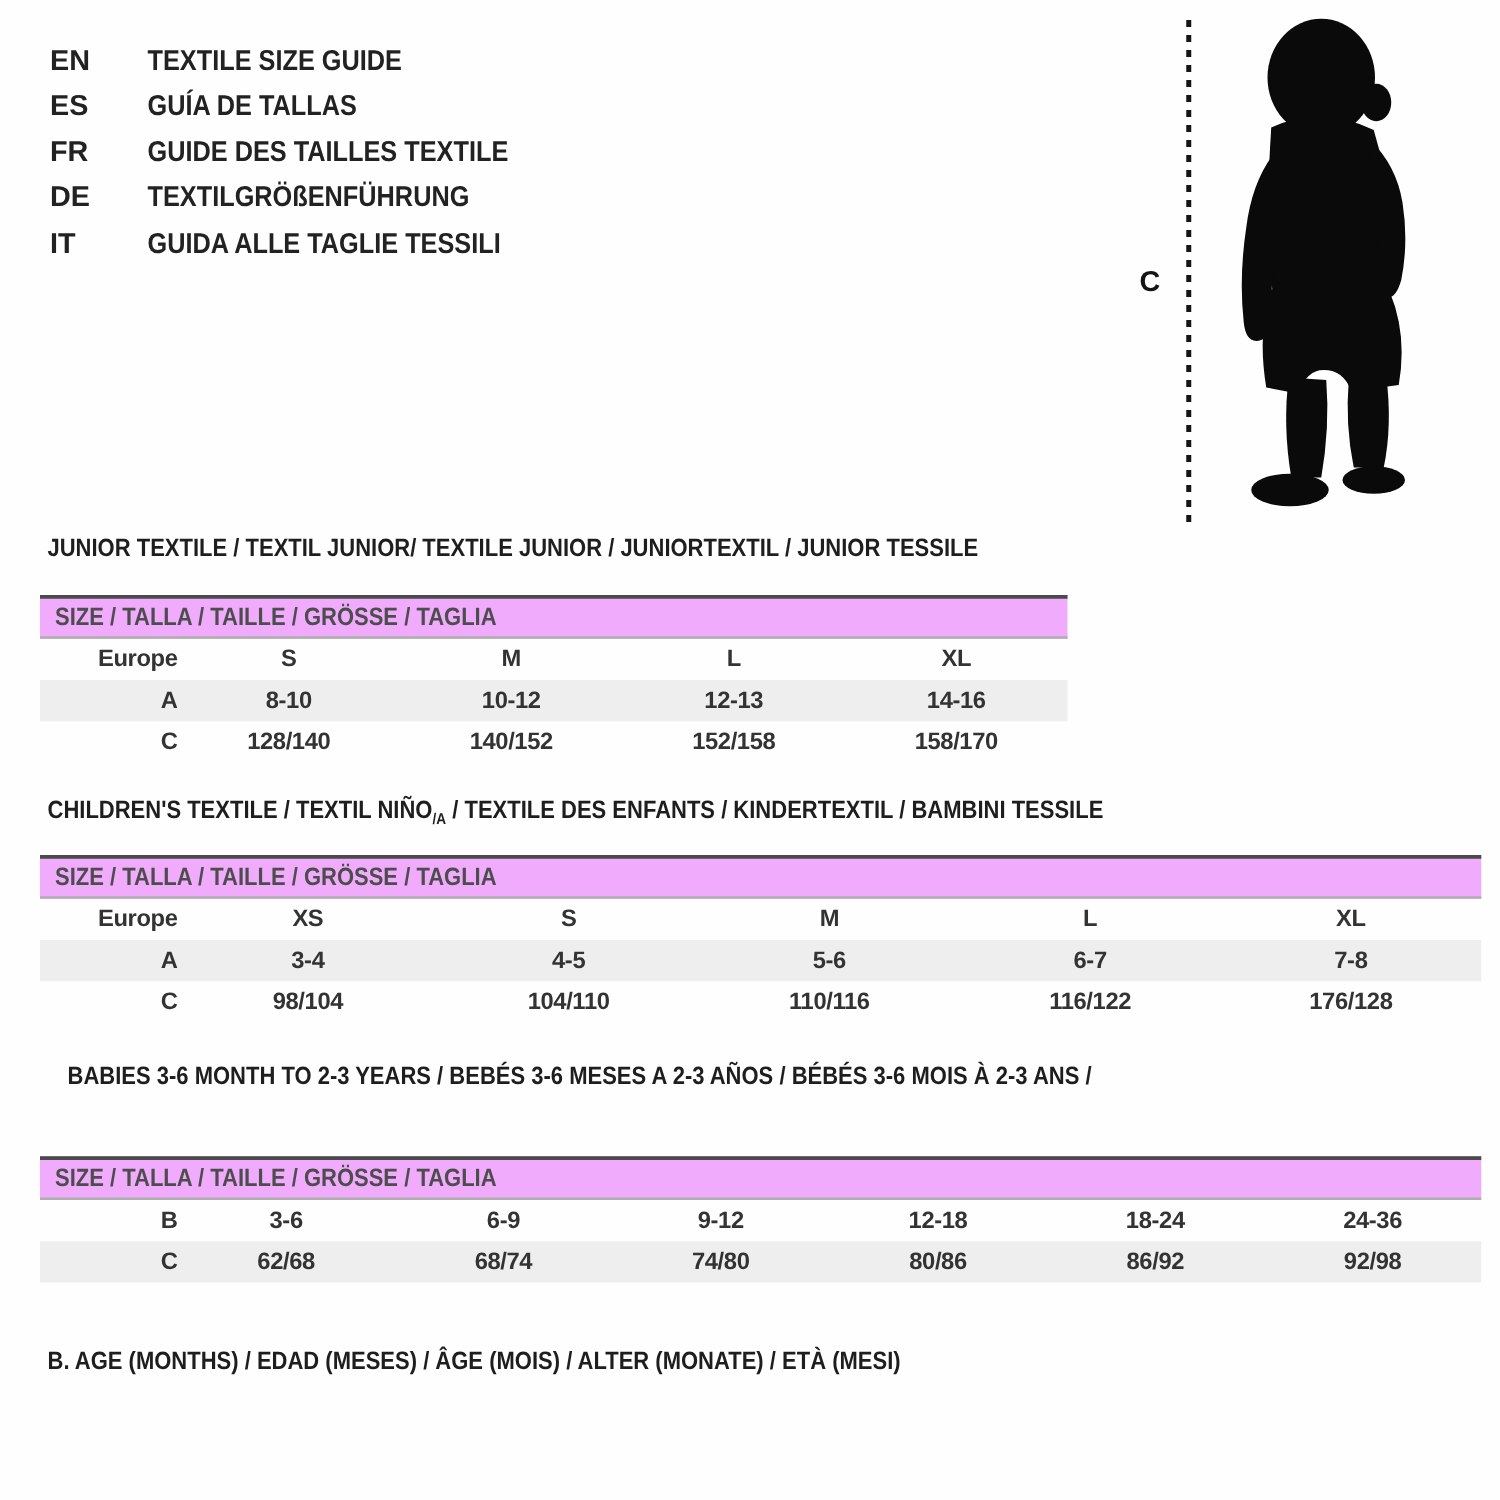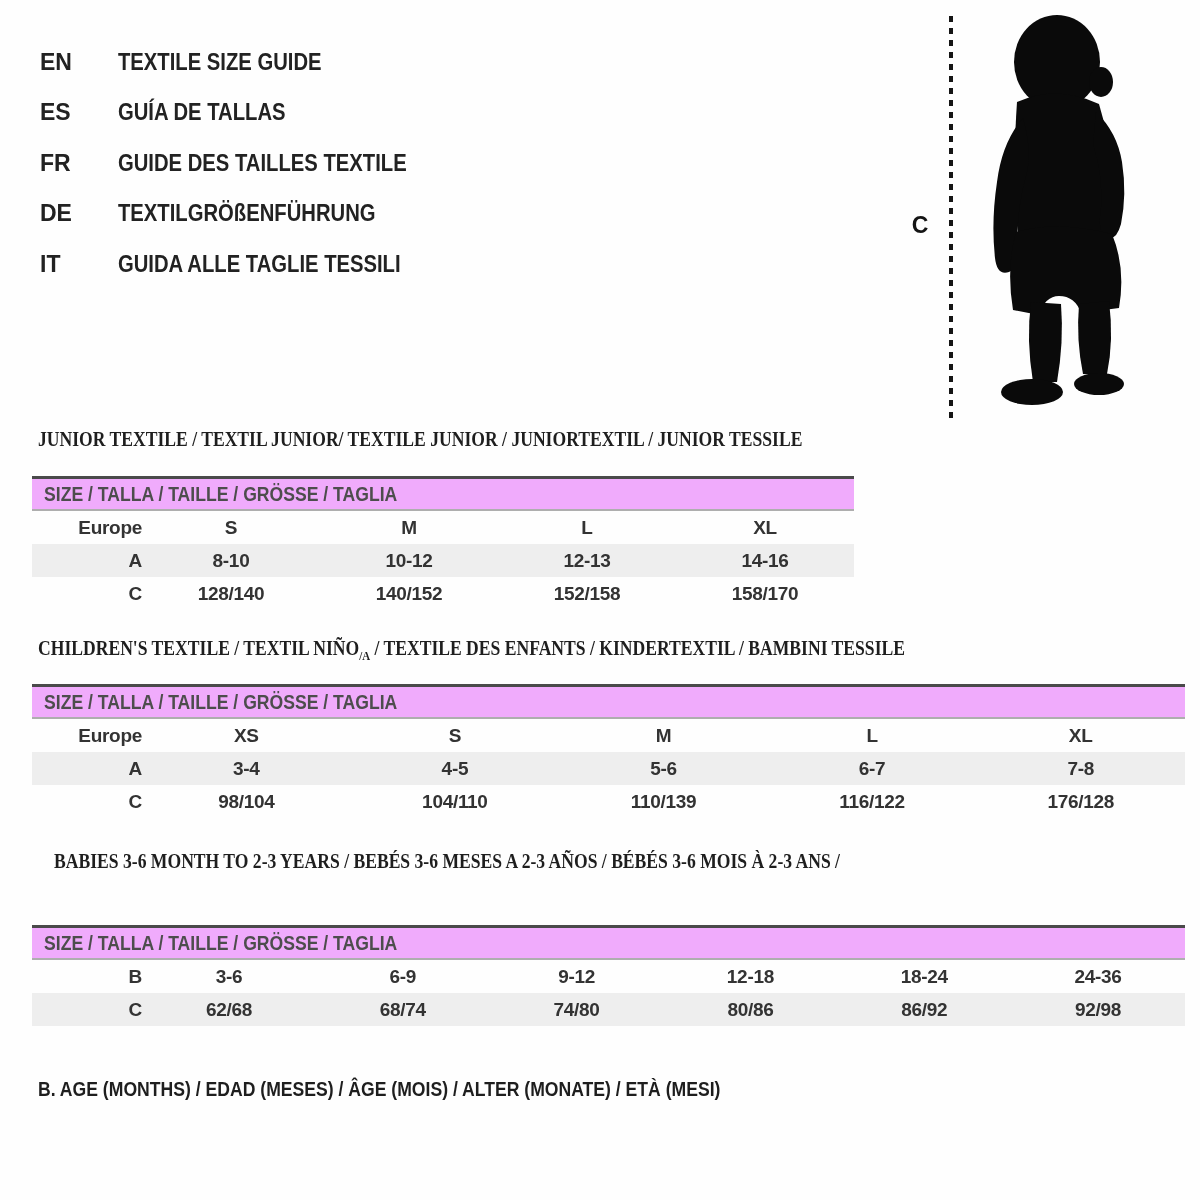--- a/index.html
+++ b/index.html
@@ -5,34 +5,34 @@
   html,body{margin:0;padding:0;}
   body{
     width:1200px;height:1200px;position:relative;overflow:hidden;
     background:#fefefe;color:#2f2f2f;
     font-family:"Liberation Sans","DejaVu Sans",sans-serif;
   }
   .cond{display:inline-block;transform:scaleX(0.88);transform-origin:0 50%;white-space:nowrap;}
 
   
   .langs{position:absolute;top:30px;left:40px;}
-  .lang-row{display:flex;height:36.5px;align-items:center;font-size:23px;font-weight:bold;color:#222;margin-top:14px;}
+  .lang-row{display:flex;height:36.5px;align-items:center;font-size:23px;font-weight:bold;color:#222;}
   .lang-code{width:78px;}
 
   
   .dash-line{
     position:absolute;left:949px;top:16px;width:4px;height:402px;
     background:repeating-linear-gradient(to bottom,#151515 0 6px,transparent 6px 12px);
   }
   .measure-c{position:absolute;left:906px;top:212px;width:28px;text-align:center;
     font-size:23px;font-weight:bold;color:#141414;}
   .toddler{position:absolute;left:960px;top:10px;width:190px;height:410px;}
 
   
-  .sec-heading{position:absolute;font-size:20px;font-weight:bold;color:#1e1e1e;font-family:Liberation Serif, serif;}
+  .sec-heading{position:absolute;font-size:20px;font-weight:bold;color:#1e1e1e;}
   .sub-a{font-size:0.62em;vertical-align:sub;font-weight:bold;}
   .heading-lines div{line-height:40px;margin-left:16px;}
 
   .stable{position:absolute;}
   .t-bar{
     height:30px;line-height:30px;background:#f0abfc;
     border-top:3px solid #4a4a4a;border-bottom:2px solid #aeaeae;
     padding-left:12px;font-size:20px;font-weight:bold;color:#4d4d4d;
   }
   .t-row{display:grid;height:33px;align-items:center;
@@ -148,21 +148,21 @@
     <div class="t-cell">3-4</div>
     <div class="t-cell">4-5</div>
     <div class="t-cell">5-6</div>
     <div class="t-cell">6-7</div>
     <div class="t-cell">7-8</div>
   </div>
   <div class="t-row cols-5">
     <div class="t-label">C</div>
     <div class="t-cell">98/104</div>
     <div class="t-cell">104/110</div>
-    <div class="t-cell">110/139</div>
+    <div class="t-cell">110/116</div>
     <div class="t-cell">116/122</div>
     <div class="t-cell">176/128</div>
   </div>
 </div>
 
 <div id="babies-heading" class="sec-heading heading-lines">
   <div><span class="cond">BABIES 3-6 MONTH TO 2-3 YEARS / BEBÉS 3-6 MESES A 2-3 AÑOS / BÉBÉS 3-6 MOIS À 2-3 ANS /</span></div>
 </div>
 <div id="babies-table" class="stable">
   <div class="t-bar">

